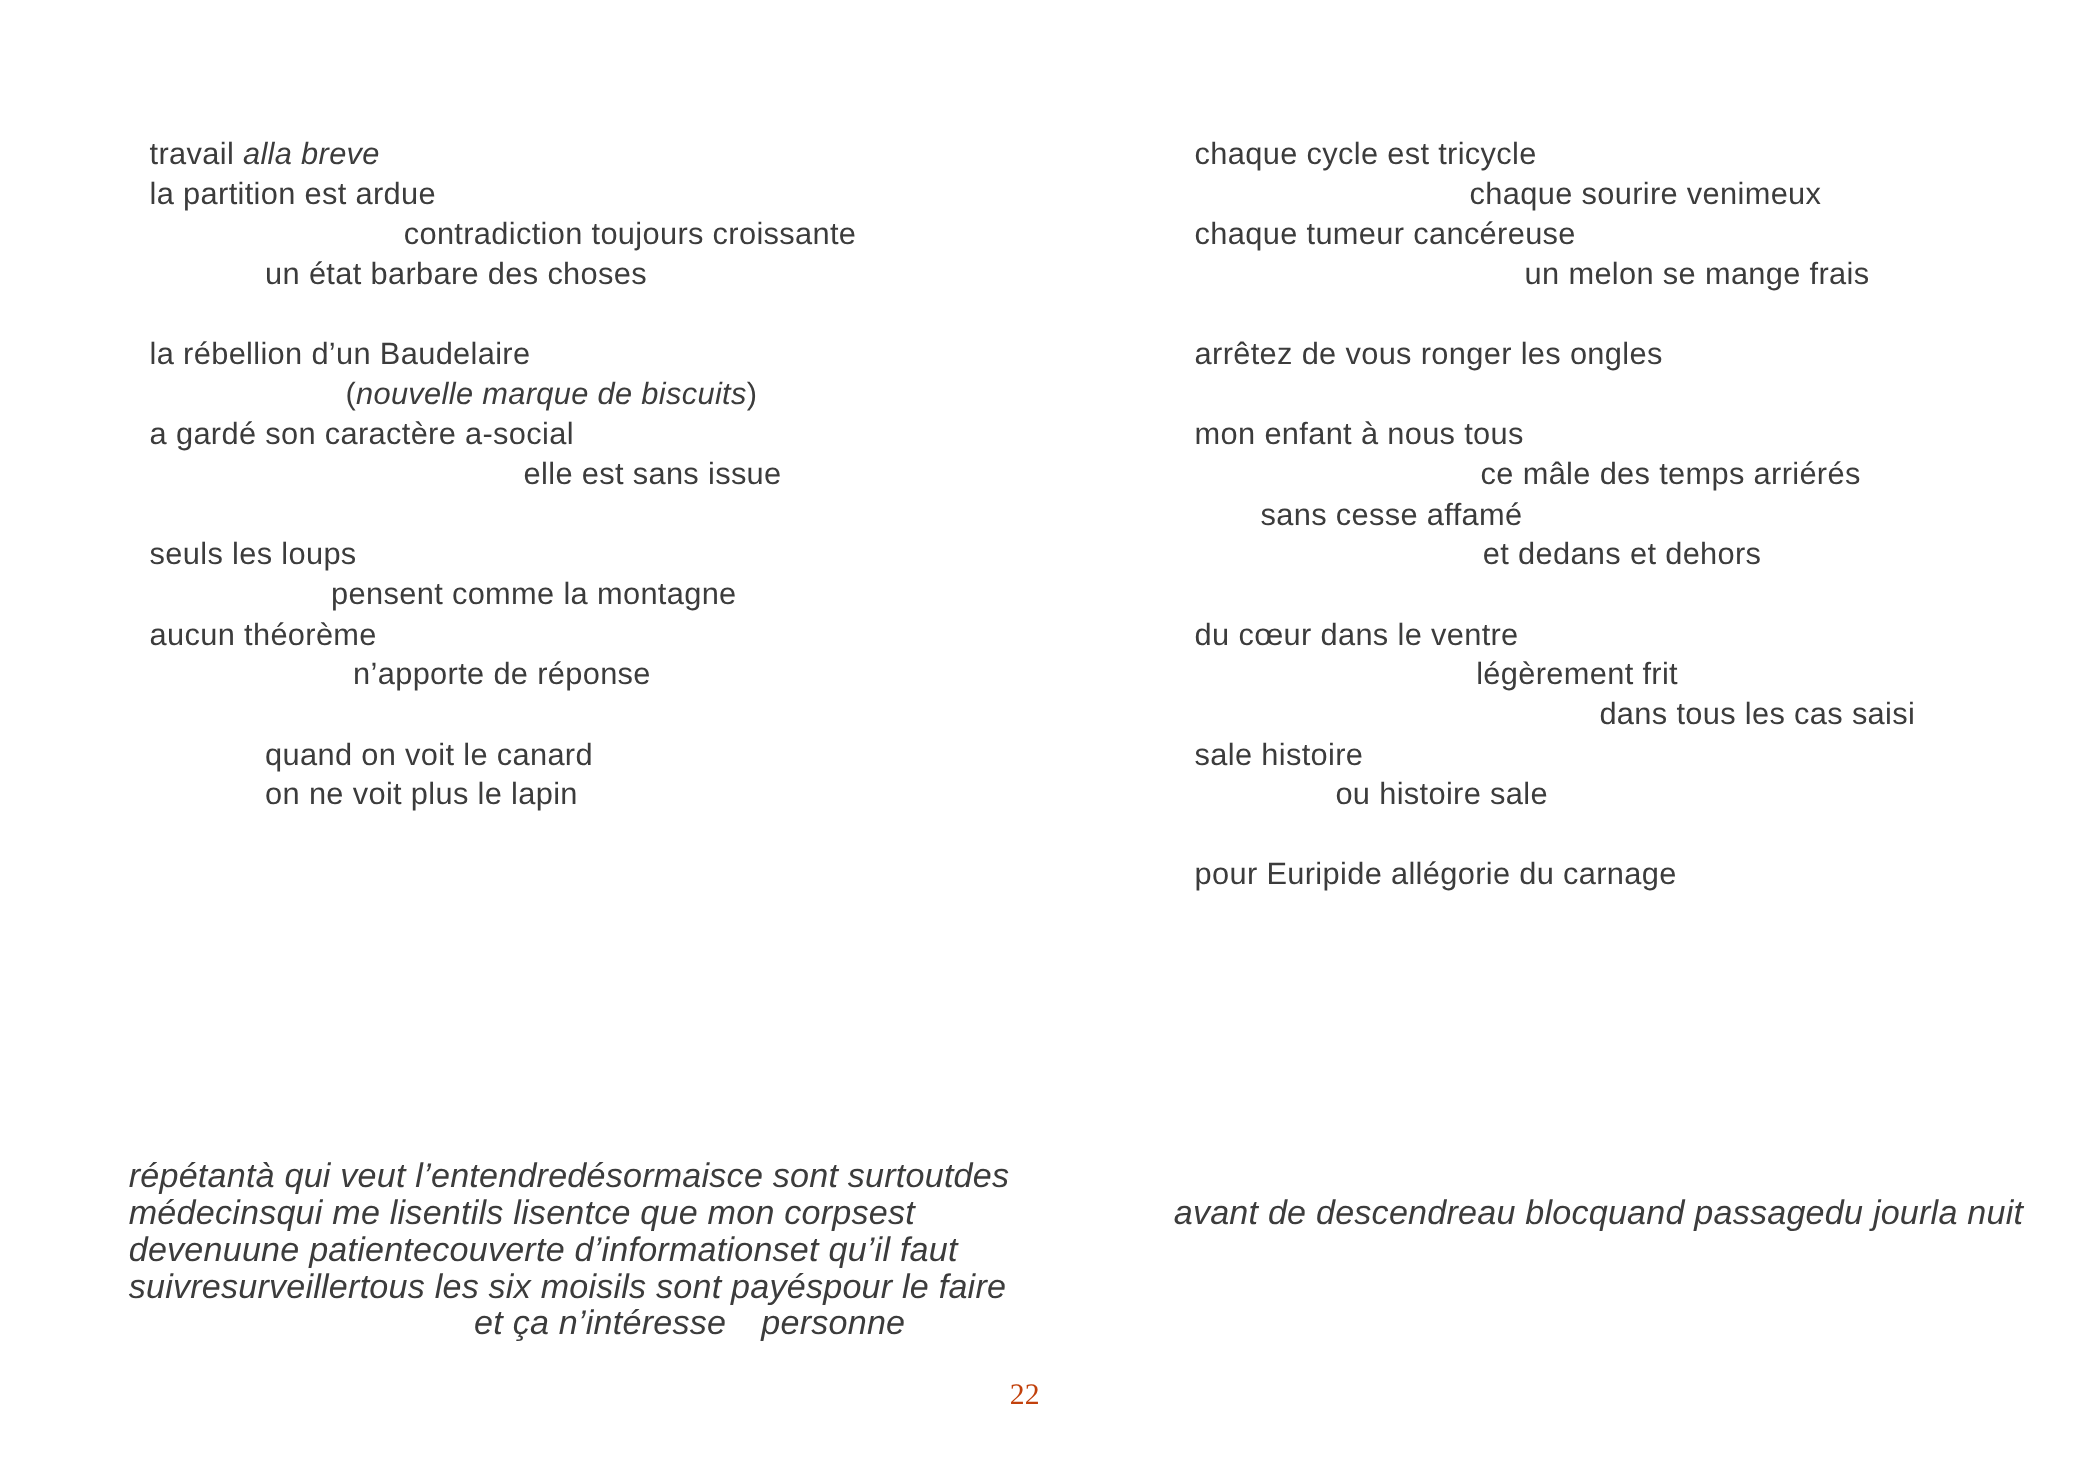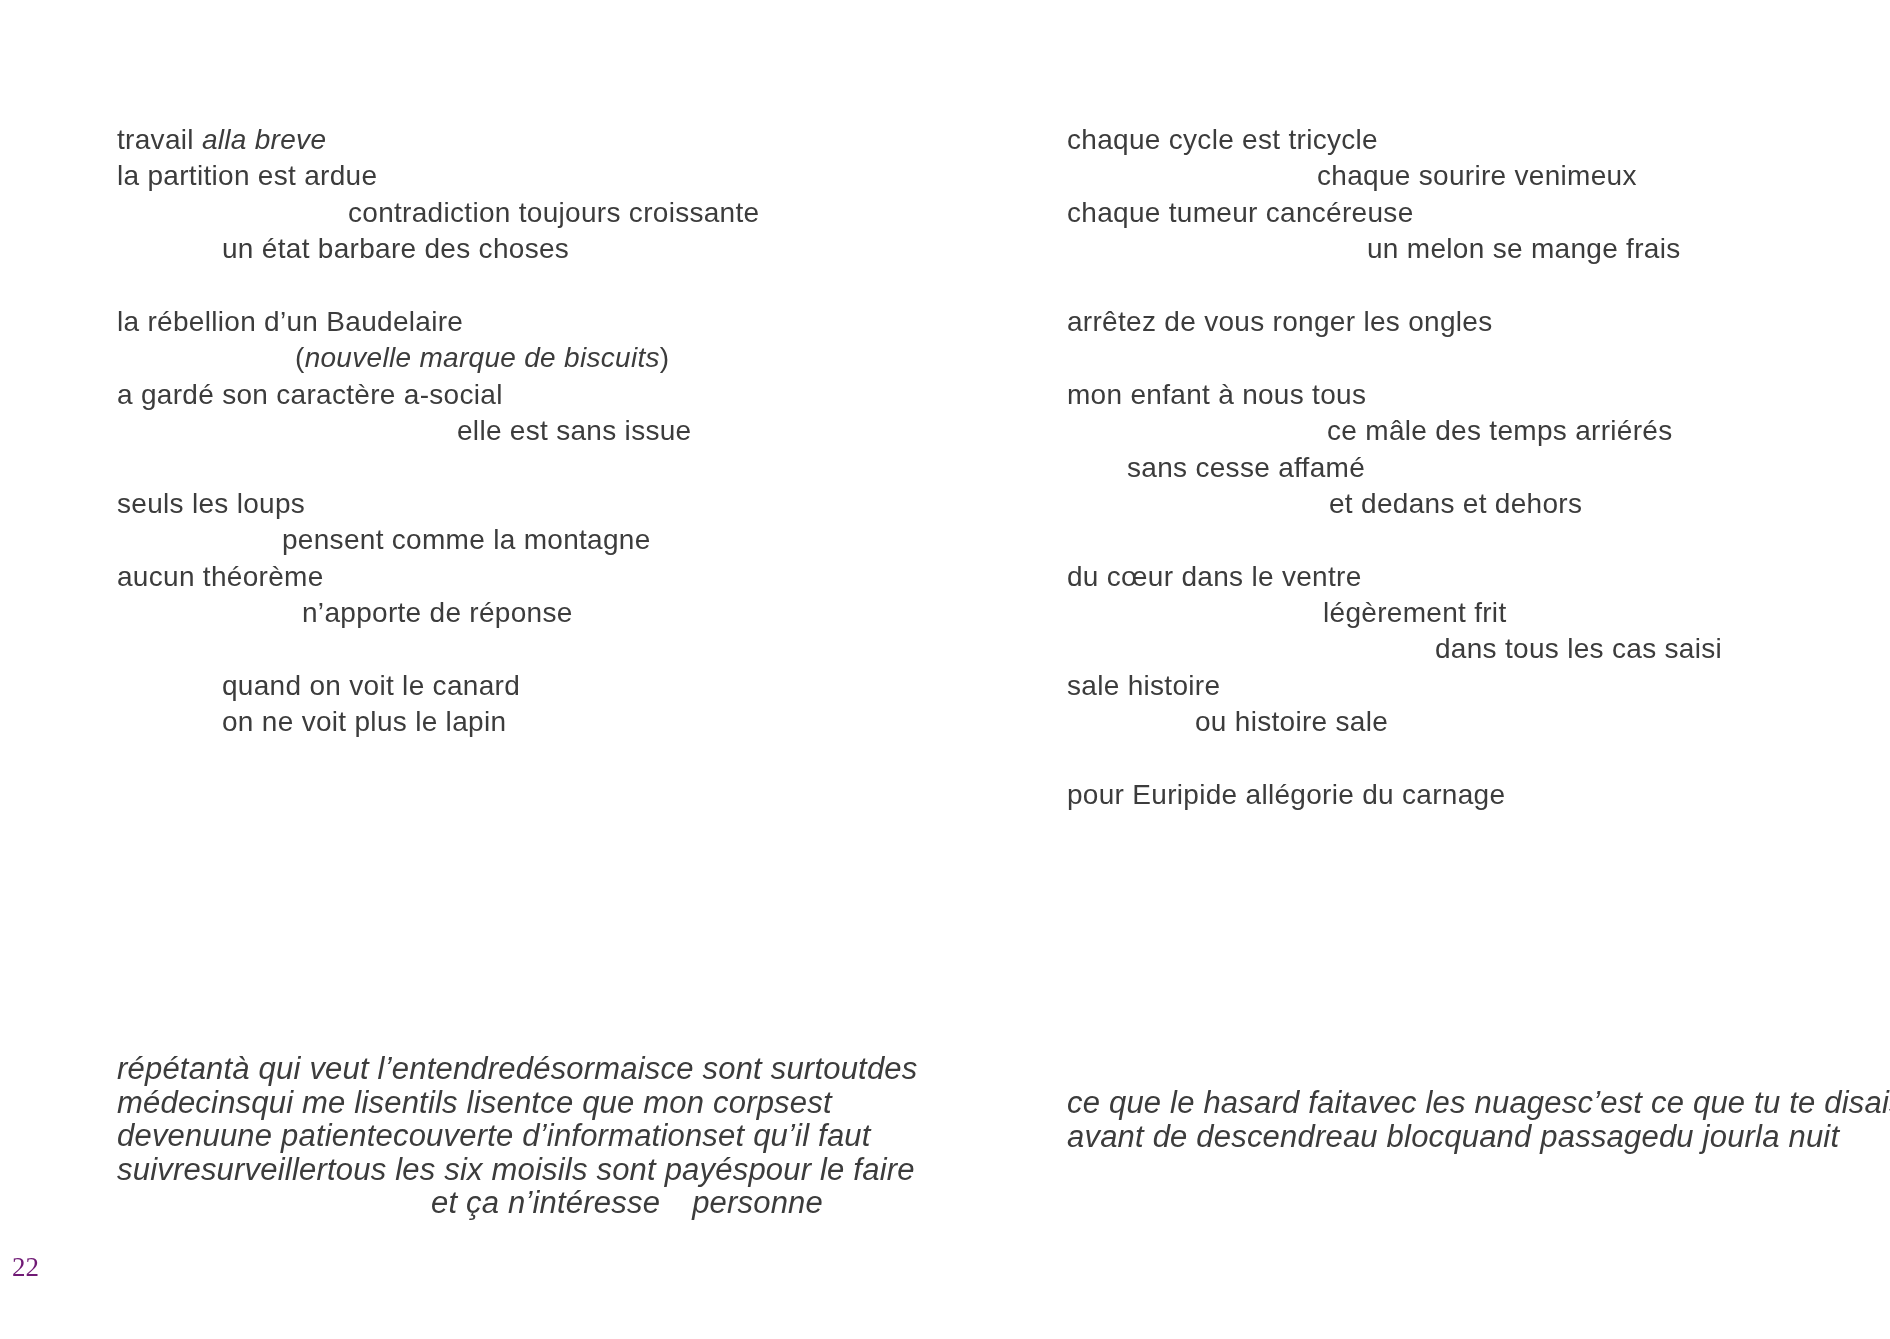--- a/index.html
+++ b/index.html
@@ -14,40 +14,40 @@
   .page.right{left:945px;}
 
   .poem{
     position:absolute;top:122px;
     font-size:28px;line-height:36.4px;
     font-weight:300;letter-spacing:0.3px;
     white-space:pre;
   }
   .page.left  .poem{left:117px;width:790px;}
   .page.right .poem{left:122px;width:790px;}
-  .poem-line{height:36.4px;}
+  .poem-line{height:36.4px;margin-left:19px;}
   .it{font-style:italic;}
 
   .footnote{
     position:absolute;
     font-size:31px;line-height:33.5px;
     font-style:italic;font-weight:300;letter-spacing:0.2px;
   }
   .page.left  .footnote{left:117px;top:1052px;width:706px;}
   .page.right .footnote{left:122px;top:1086px;width:700px;}
   .fline{display:flex;height:33.5px;}
   .fline.justify{justify-content:space-between;}
   .fline.loose{justify-content:flex-end;gap:32px;}
   .fline span{white-space:pre;}
 
   .page-number{
-    position:absolute;top:1252px;left:12px;width:100%;
-    text-align:left;
+    position:absolute;top:1252px;left:0;width:100%;
+    text-align:right;
     font-family:"Liberation Serif",serif;
-    font-size:27px;color:#701a75;font-weight:400;
+    font-size:27px;color:#c2410c;font-weight:400;
   }
 </style>
 </head>
 <body>
 
 <section class="page left">
   <div class="poem"><div class="poem-line" style="padding-left: 0px;"><span>travail </span><span class="it">alla breve</span></div><div class="poem-line" style="padding-left: 0px;"><span>la partition est ardue</span></div><div class="poem-line" style="padding-left: 231px;"><span>contradiction toujours croissante</span></div><div class="poem-line" style="padding-left: 105px;"><span>un état barbare des choses</span></div><div class="poem-line"></div><div class="poem-line" style="padding-left: 0px;"><span>la rébellion d’un Baudelaire</span></div><div class="poem-line" style="padding-left: 178px;"><span>(</span><span class="it">nouvelle marque de biscuits</span><span>)</span></div><div class="poem-line" style="padding-left: 0px;"><span>a gardé son caractère a-social</span></div><div class="poem-line" style="padding-left: 340px;"><span>elle est sans issue</span></div><div class="poem-line"></div><div class="poem-line" style="padding-left: 0px;"><span>seuls les loups</span></div><div class="poem-line" style="padding-left: 165px;"><span>pensent comme la montagne</span></div><div class="poem-line" style="padding-left: 0px;"><span>aucun théorème</span></div><div class="poem-line" style="padding-left: 185px;"><span>n’apporte de réponse</span></div><div class="poem-line"></div><div class="poem-line" style="padding-left: 105px;"><span>quand on voit le canard</span></div><div class="poem-line" style="padding-left: 105px;"><span>on ne voit plus le lapin</span></div></div>
   <div class="footnote">
       <div class="fline justify">
         <span>répétant</span>
@@ -81,25 +81,20 @@
         <span>personne</span>
       </div>
     </div>
   <div class="page-number">22</div>
 </section>
 
 <section class="page right">
   <div class="poem"><div class="poem-line" style="padding-left: 0px;"><span>chaque cycle est tricycle</span></div><div class="poem-line" style="padding-left: 250px;"><span>chaque sourire venimeux</span></div><div class="poem-line" style="padding-left: 0px;"><span>chaque tumeur cancéreuse</span></div><div class="poem-line" style="padding-left: 300px;"><span>un melon se mange frais</span></div><div class="poem-line"></div><div class="poem-line" style="padding-left: 0px;"><span>arrêtez de vous ronger les ongles</span></div><div class="poem-line"></div><div class="poem-line" style="padding-left: 0px;"><span>mon enfant à nous tous</span></div><div class="poem-line" style="padding-left: 260px;"><span>ce mâle des temps arriérés</span></div><div class="poem-line" style="padding-left: 60px;"><span>sans cesse affamé</span></div><div class="poem-line" style="padding-left: 262px;"><span>et dedans et dehors</span></div><div class="poem-line"></div><div class="poem-line" style="padding-left: 0px;"><span>du cœur dans le ventre</span></div><div class="poem-line" style="padding-left: 256px;"><span>légèrement frit</span></div><div class="poem-line" style="padding-left: 368px;"><span>dans tous les cas saisi</span></div><div class="poem-line" style="padding-left: 0px;"><span>sale histoire</span></div><div class="poem-line" style="padding-left: 128px;"><span>ou histoire sale</span></div><div class="poem-line"></div><div class="poem-line" style="padding-left: 0px;"><span>pour Euripide allégorie du carnage</span></div></div>
   <div class="footnote">
       <div class="fline justify">
-        <span>ce que le hasard fait</span>
-        <span>avec les nuages</span>
-        <span>c’est ce que tu te disais</span>
-      </div>
-      <div class="fline justify">
         <span>avant de descendre</span>
         <span>au bloc</span>
         <span>quand passage</span>
         <span>du jour</span>
         <span>la nuit</span>
       </div>
     </div>
 </section>
 
 </body></html>

